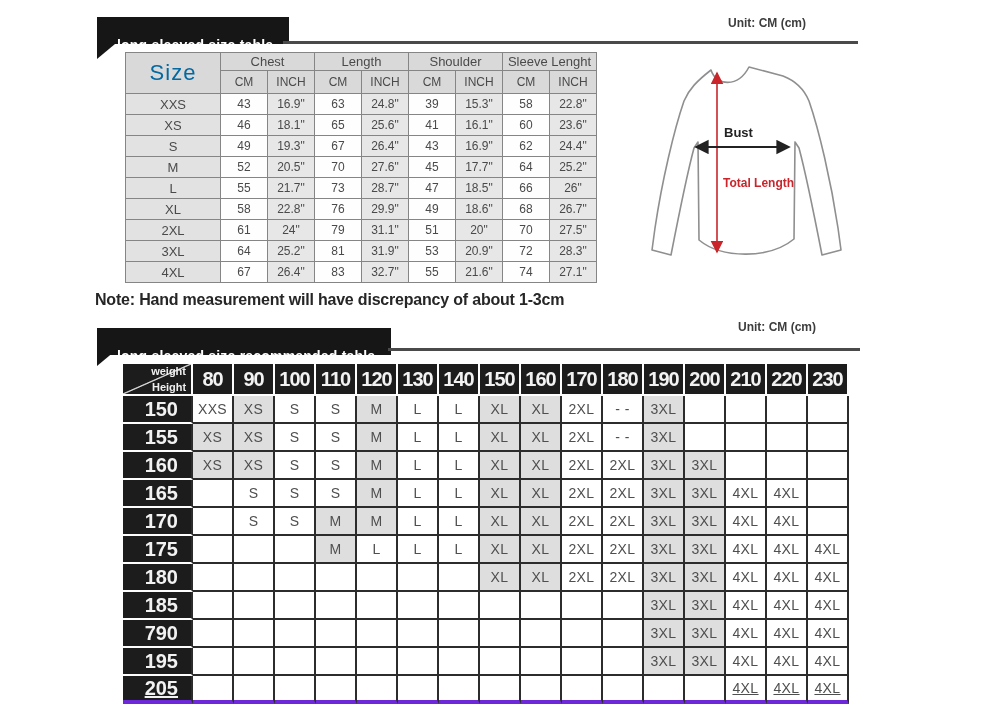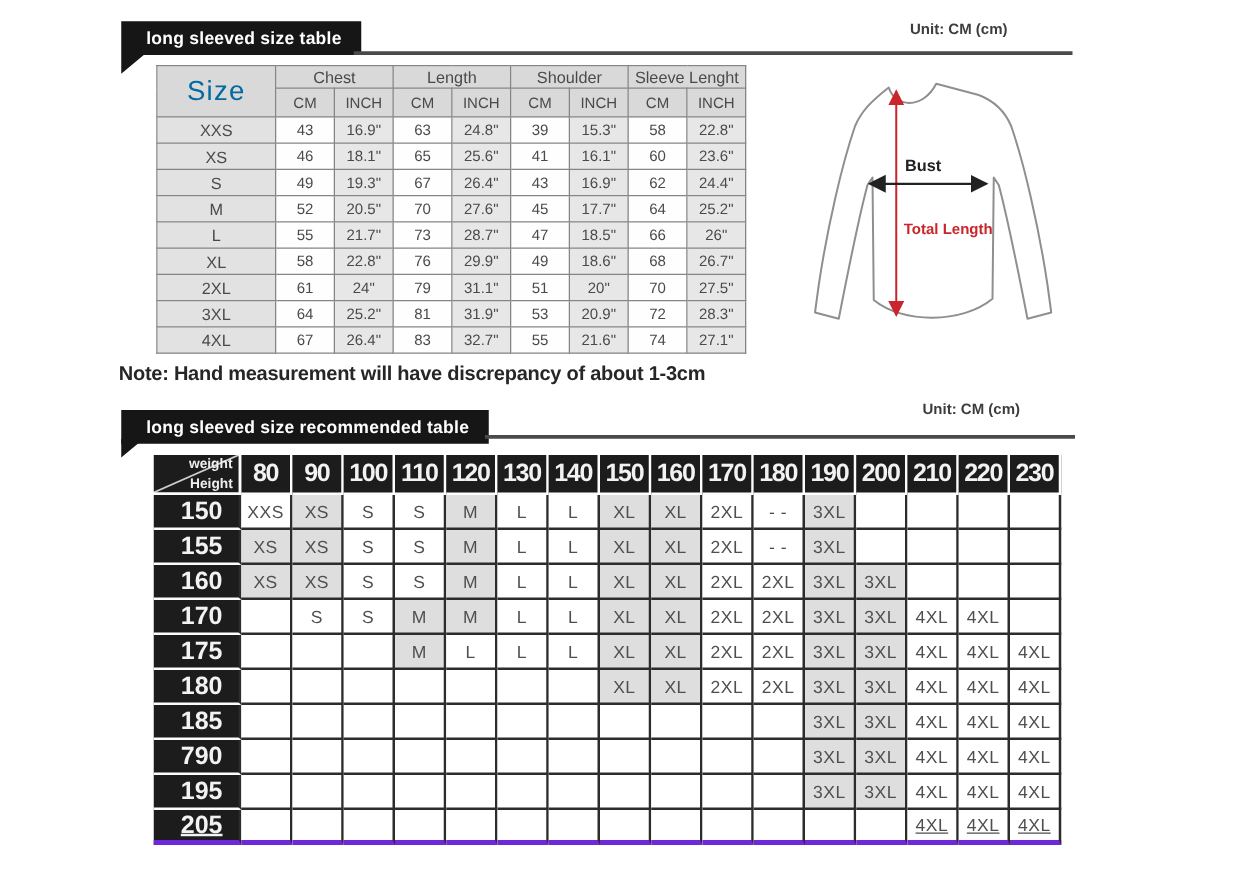--- a/index.html
+++ b/index.html
@@ -5,21 +5,21 @@
   * { margin:0; padding:0; box-sizing:border-box; }
   html,body { background:#ffffff; }
   .page {
     position:relative; width:1005px; height:710px; background:#fff;
     font-family:"Liberation Sans", sans-serif; overflow:hidden;
   }
   
   .tag {
     position:absolute; background:#161616; color:#fff;
     font-size:14px; font-weight:bold; letter-spacing:.2px;
-    padding:5px 16px 6px 20px; height:27px; white-space:nowrap;
+    padding:20px 16px 6px 20px; height:27px; white-space:nowrap;
   }
   .tag-tail {
     position:absolute; width:0; height:0;
     border-top:15px solid #161616; border-right:18px solid transparent;
   }
   .unit { position:absolute; font-size:12px; font-weight:bold; color:#3d3d3d; }
   .rule { position:absolute; height:3px; background:#4a4a4a; }
   .note { position:absolute; font-size:16px; font-weight:bold; color:#262626; letter-spacing:-.2px; }
 
   
@@ -312,20 +312,39 @@
           <td class="shaded">XL</td>
           <td>2XL</td>
           <td>2XL</td>
           <td class="shaded">3XL</td>
           <td class="shaded">3XL</td>
           <td></td>
           <td></td>
           <td></td>
         </tr>
         <tr>
+          <th class="hl">165</th>
+          <td></td>
+          <td>S</td>
+          <td>S</td>
+          <td>S</td>
+          <td class="shaded">M</td>
+          <td>L</td>
+          <td>L</td>
+          <td class="shaded">XL</td>
+          <td class="shaded">XL</td>
+          <td>2XL</td>
+          <td>2XL</td>
+          <td class="shaded">3XL</td>
+          <td class="shaded">3XL</td>
+          <td>4XL</td>
+          <td>4XL</td>
+          <td></td>
+        </tr>
+        <tr>
           <th class="hl">170</th>
           <td></td>
           <td>S</td>
           <td>S</td>
           <td class="shaded">M</td>
           <td class="shaded">M</td>
           <td>L</td>
           <td>L</td>
           <td class="shaded">XL</td>
           <td class="shaded">XL</td>

